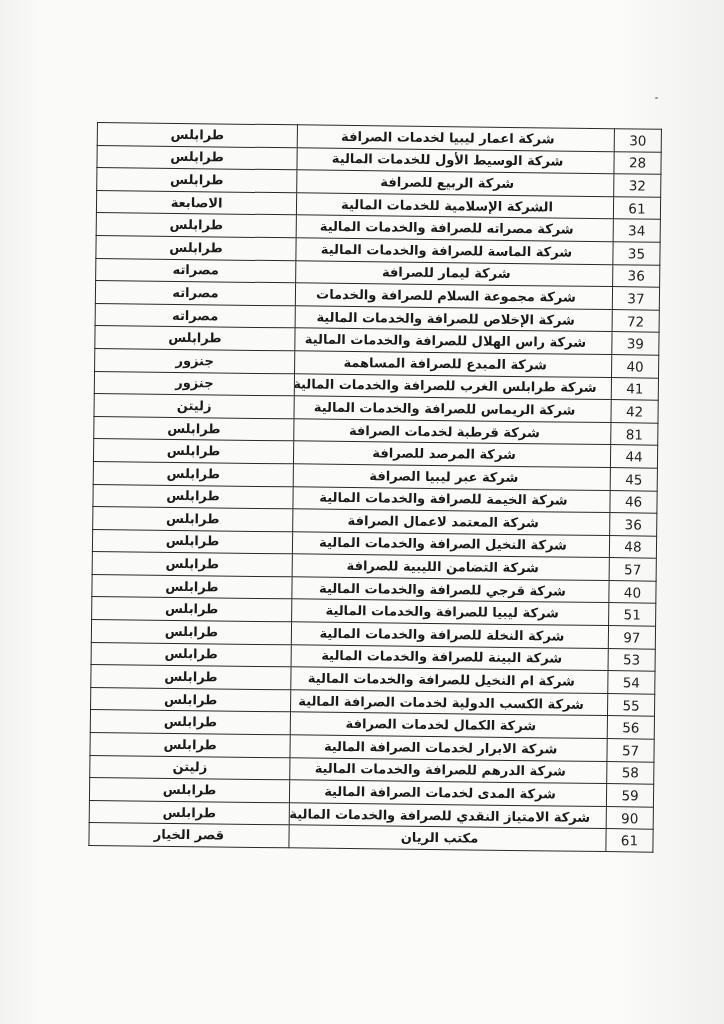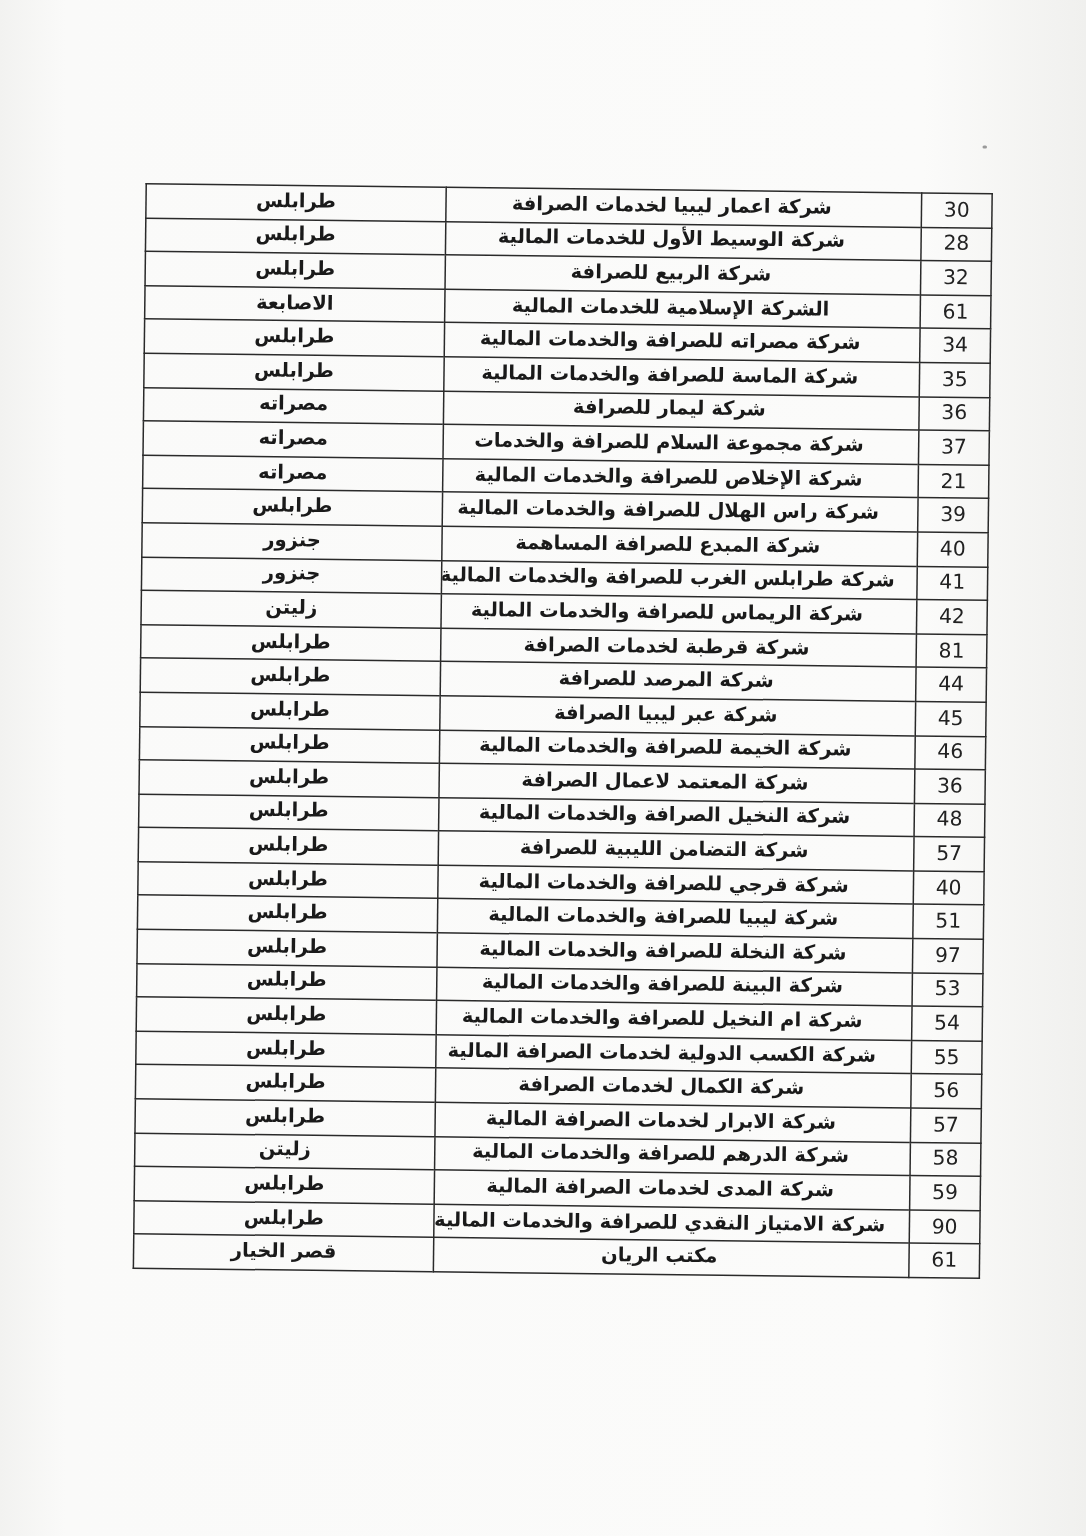--- a/index.html
+++ b/index.html
@@ -76,21 +76,21 @@
             <td class="num">36</td>
             <td class="name"><span>شركة ليمار للصرافة</span></td>
             <td class="city">مصراته</td>
           </tr>
           <tr>
             <td class="num">37</td>
             <td class="name"><span>شركة مجموعة السلام للصرافة والخدمات</span></td>
             <td class="city">مصراته</td>
           </tr>
           <tr>
-            <td class="num">21</td>
+            <td class="num">72</td>
             <td class="name"><span>شركة الإخلاص للصرافة والخدمات المالية</span></td>
             <td class="city">مصراته</td>
           </tr>
           <tr>
             <td class="num">39</td>
             <td class="name"><span>شركة راس الهلال للصرافة والخدمات المالية</span></td>
             <td class="city">طرابلس</td>
           </tr>
           <tr>
             <td class="num">40</td>

